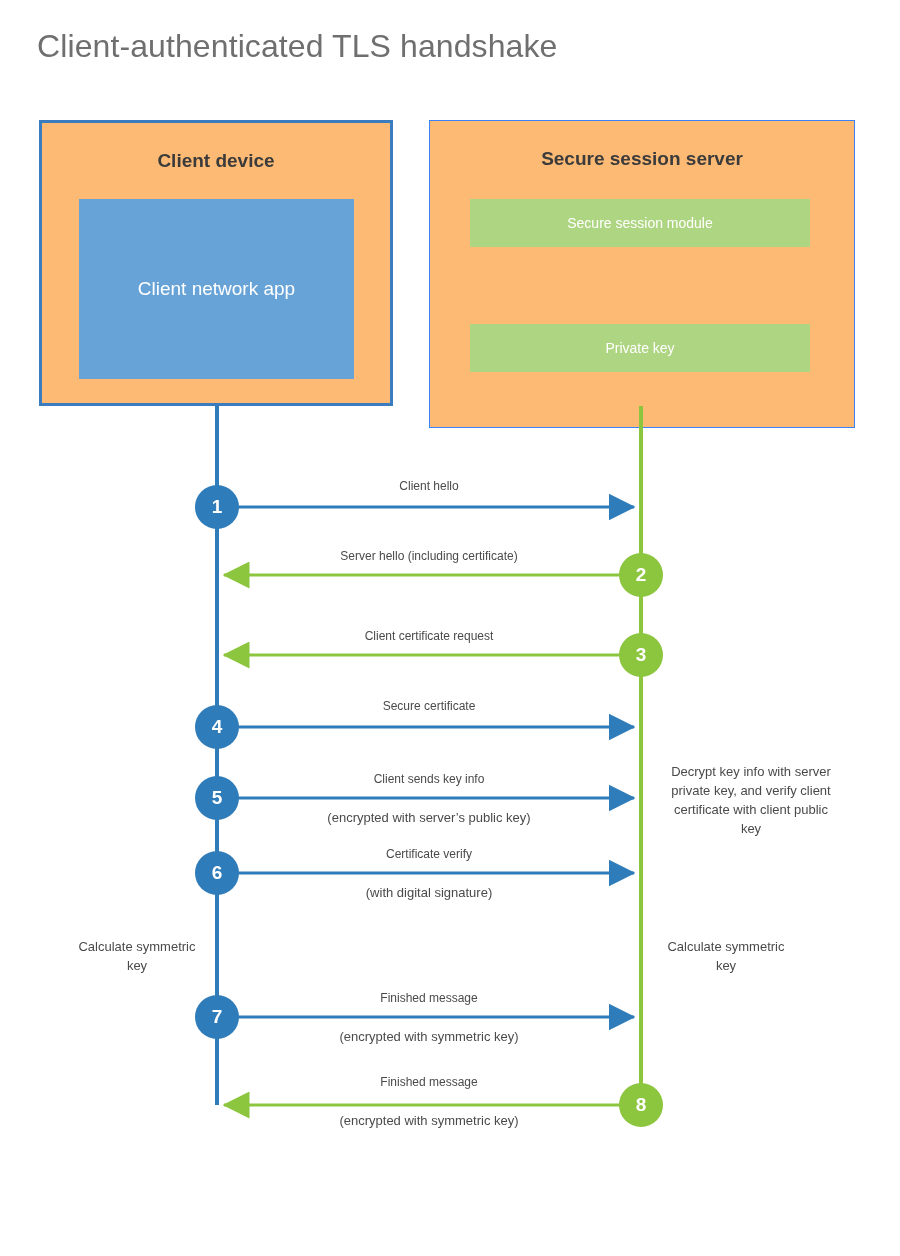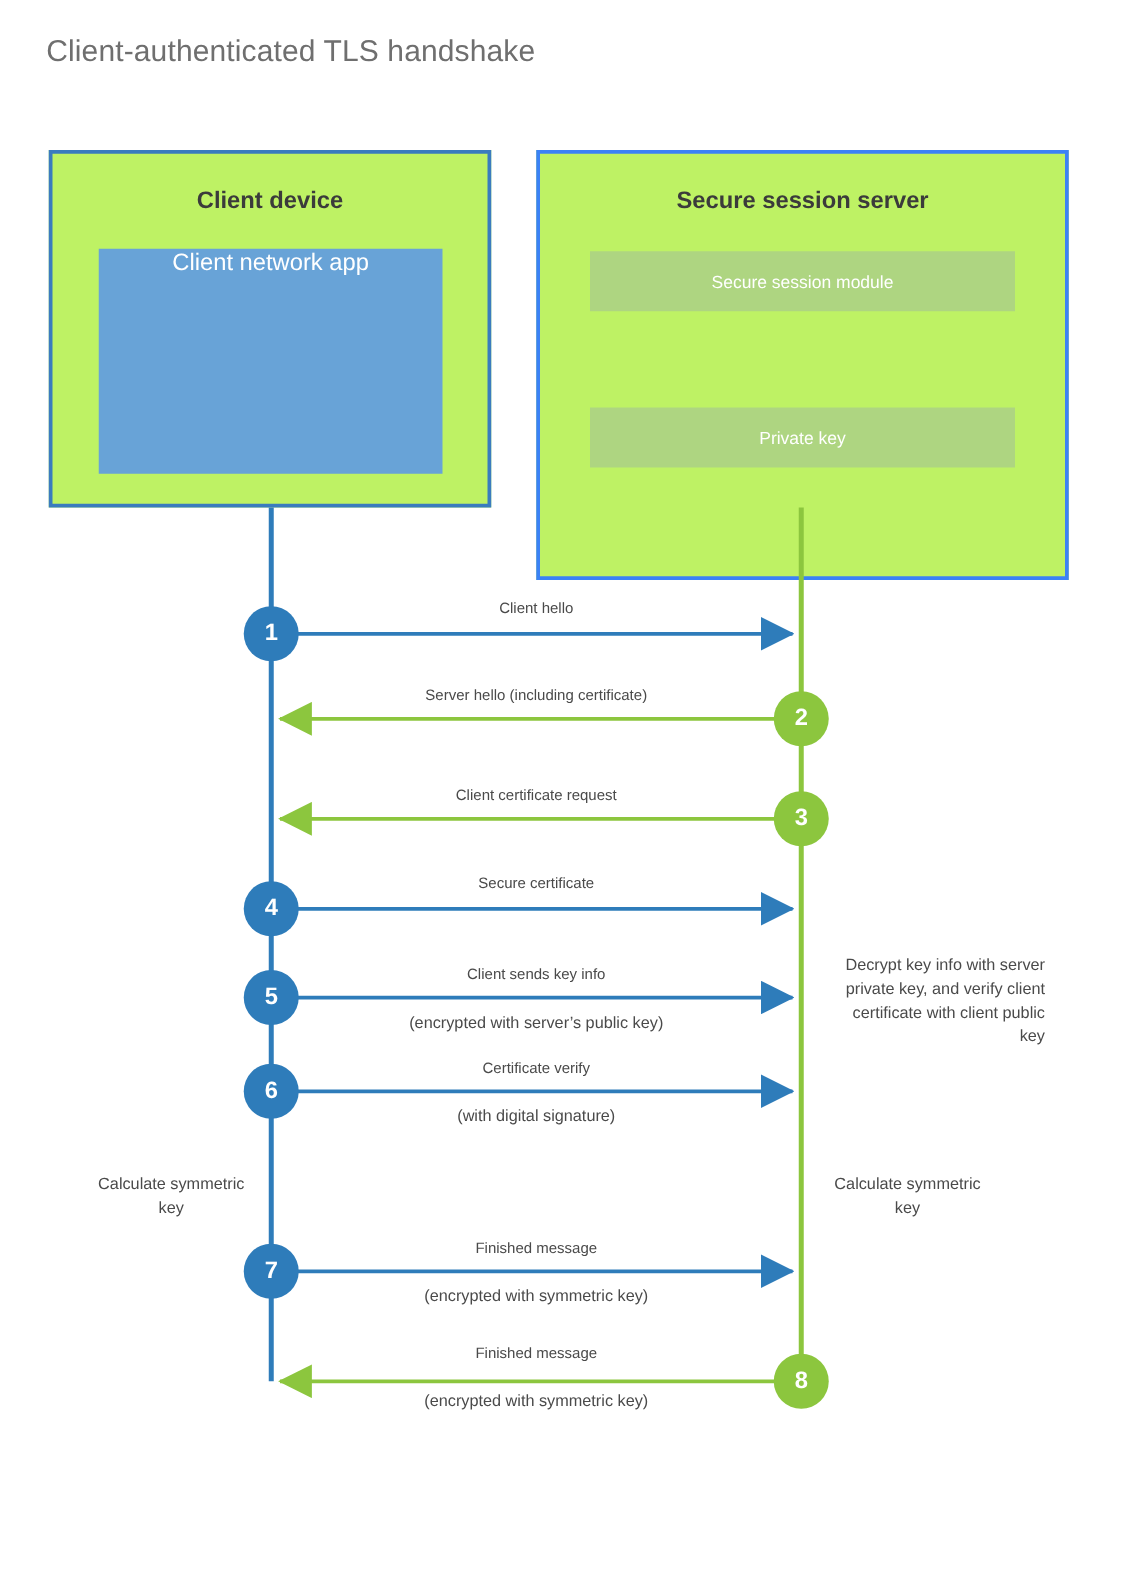--- a/index.html
+++ b/index.html
@@ -20,46 +20,46 @@
     left: 0; top: 0;
     width: 900px;
     height: 1256px;
   }
 
   
   .page-title {
     position: absolute;
     left: 37px;
     top: 28px;
-    font-size: 24px;
+    font-size: 32px;
     font-weight: 300;
     color: #6f6f6f;
     letter-spacing: 0.1px;
     white-space: nowrap;
   }
 
   
   .actor-box {
     position: absolute;
-    background: #bef264;
+    background: #fdba74;
     box-sizing: border-box;
   }
   .actor-box.client {
     left: 39px;
     top: 120px;
     width: 354px;
     height: 286px;
     border: 3px solid #3a7cbe;
   }
   .actor-box.server {
     left: 429px;
     top: 120px;
     width: 426px;
-    height: 344px;
-    border: 3px solid #3b82f6;
+    height: 308px;
+    border: 1px solid #3b82f6;
   }
   .actor-title {
     position: absolute;
     left: 0;
     right: 0;
     top: 27px;
     text-align: center;
     font-size: 19px;
     font-weight: bold;
     color: #3b3b3b;
@@ -67,21 +67,21 @@
 
   
   .client-app-rect {
     position: absolute;
     left: 37px;
     top: 76px;
     width: 275px;
     height: 180px;
     background: #68a3d7;
     display: flex;
-    align-items: flex-start;
+    align-items: center;
     justify-content: center;
   }
   .client-app-label {
     color: #ffffff;
     font-size: 19px;
     font-weight: 300;
     text-align: center;
     line-height: 1.28;
     width: 86%;
   }
@@ -159,21 +159,21 @@
     font-weight: 300;
     color: #4a4a4a;
     line-height: 1.45;
   }
   .side-note.left-note {
     width: 140px;
     text-align: center;
   }
   .side-note.right-note {
     width: 170px;
-    text-align: right;
+    text-align: center;
   }
   .side-note.right-note.centered {
     text-align: center;
     width: 130px;
   }
 </style>
 </head>
 <body>
 
 <div id="diagram-root">

